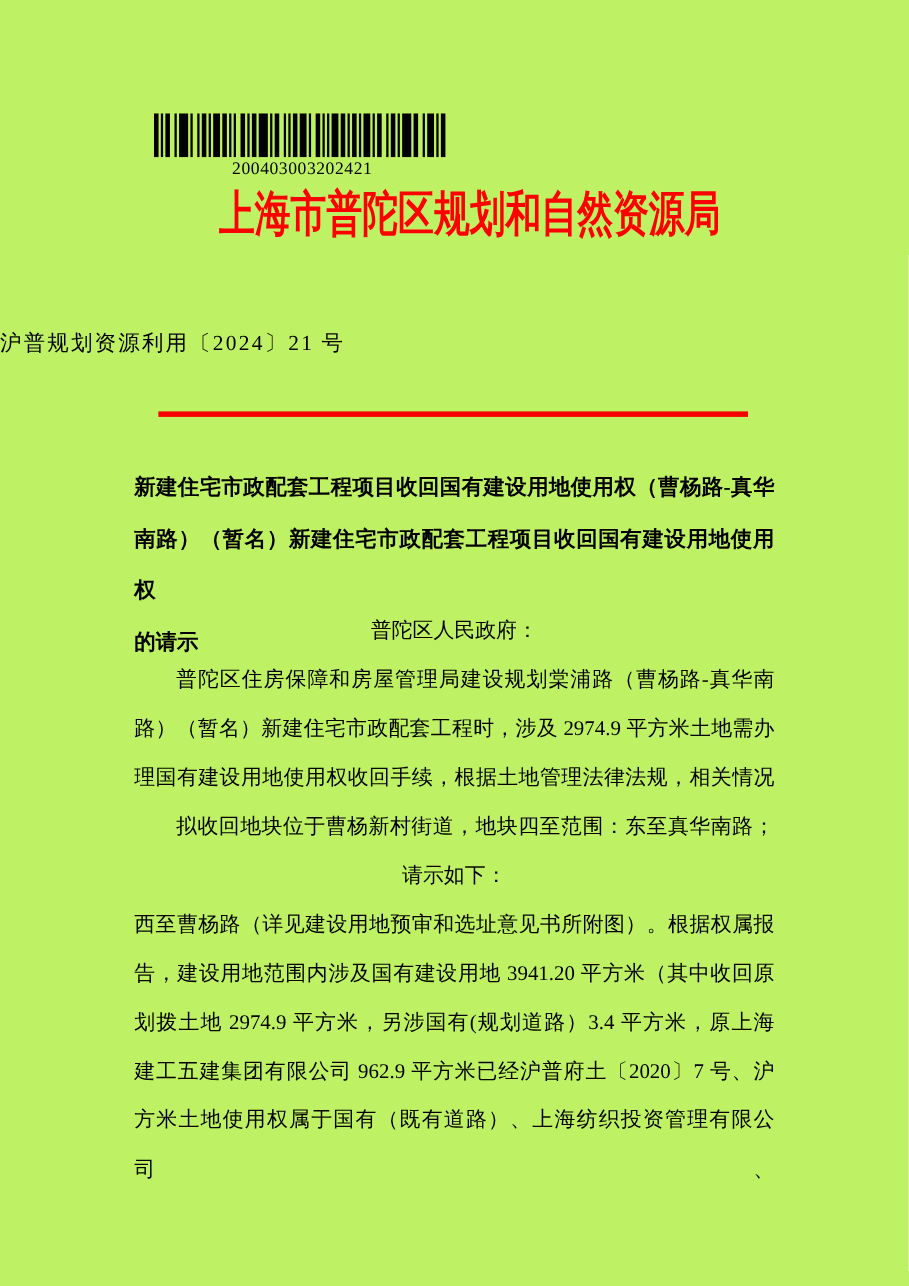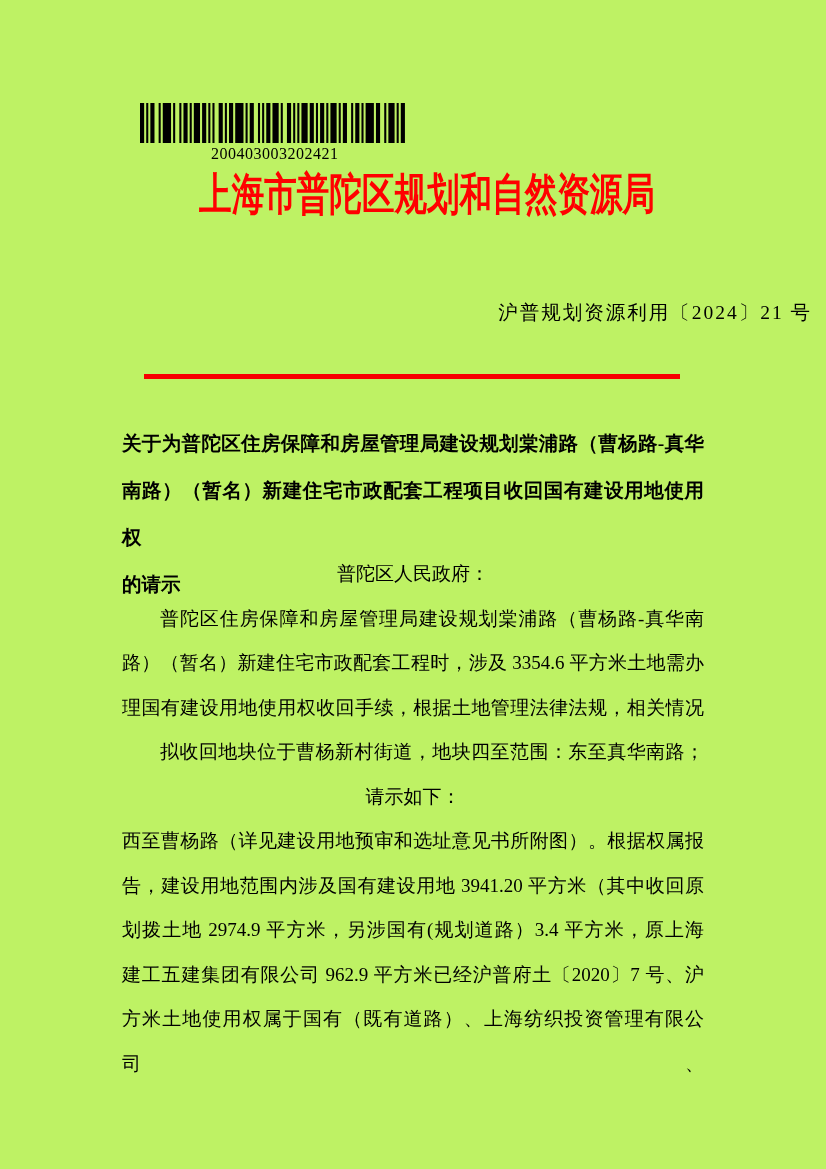--- a/index.html
+++ b/index.html
@@ -21,21 +21,21 @@
   
   #agency-title{
     position:absolute;left:0;top:170px;width:826px;text-align:center;
     color:#ff0000;font-weight:bold;font-size:44px;line-height:50px;white-space:nowrap;
     padding-left:28px;box-sizing:border-box;
   }
   #agency-title .squeeze{display:inline-block;transform:scaleX(0.74);transform-origin:center;}
 
   
   #doc-number{
-    position:absolute;left:0;top:301px;width:812px;text-align:right;
+    position:absolute;left:0;top:301px;width:812px;text-align:left;
     font-size:19.5px;line-height:24px;letter-spacing:2px;color:#000;
   }
 
   
   #red-line{position:absolute;left:144px;top:374px;width:536px;height:5px;background:#f70000;}
 
   
   #doc-title{
     position:absolute;left:122px;top:420px;width:582px;
     font-weight:bold;font-size:19.5px;line-height:47px;color:#000;
@@ -108,30 +108,30 @@
 
   <div id="agency-title">
     <span class="squeeze">上海市普陀区规划和自然资源局</span>
   </div>
 
   <div id="doc-number">沪普规划资源利用〔2024〕21 号</div>
 
   <div id="red-line"></div>
 
   <div id="doc-title">
-    <div class="t-line j">关于为普陀区住房保障和房屋管理局建设规划棠浦路（曹杨路-真华</div>
+    <div class="t-line j">新建住宅市政配套工程项目收回国有建设用地使用权（曹杨路-真华</div>
     <div class="t-line j">南路）（暂名）新建住宅市政配套工程项目收回国有建设用地使用权</div>
     <div class="t-line c">的请示</div>
   </div>
 
   <div id="body-text">
     <div class="line">普陀区人民政府：</div>
 
     <div class="line ind j">普陀区住房保障和房屋管理局建设规划棠浦路（曹杨路-真华南</div>
-    <div class="line j">路）（暂名）新建住宅市政配套工程时，涉及 3354.6 平方米土地需办</div>
+    <div class="line j">路）（暂名）新建住宅市政配套工程时，涉及 2974.9 平方米土地需办</div>
     <div class="line j">理国有建设用地使用权收回手续，根据土地管理法律法规，相关情况</div>
     <div class="line ind j">拟收回地块位于曹杨新村街道，地块四至范围：东至真华南路；</div>
 
     <div class="line">请示如下：</div>
     <div class="line j">西至曹杨路（详见建设用地预审和选址意见书所附图）。根据权属报</div>
     <div class="line j">告，建设用地范围内涉及国有建设用地 3941.20 平方米（其中收回原</div>
     <div class="line j">划拨土地 2974.9 平方米，另涉国有(规划道路）3.4 平方米，原上海</div>
     <div class="line j">建工五建集团有限公司 962.9 平方米已经沪普府土〔2020〕7 号、沪</div>
     <div class="line j">方米土地使用权属于国有（既有道路）、上海纺织投资管理有限公司、</div>
   </div>

